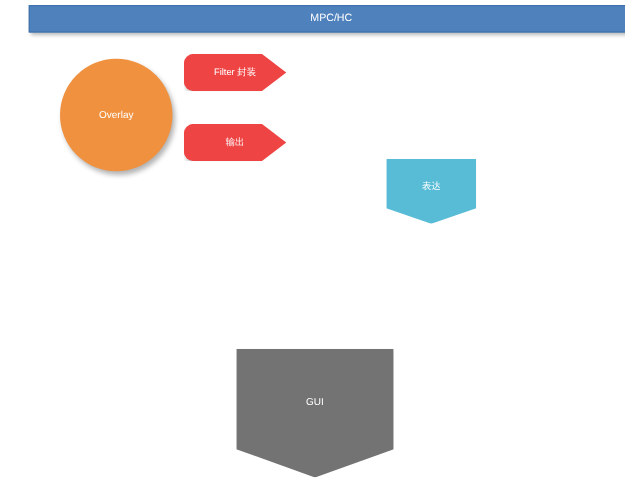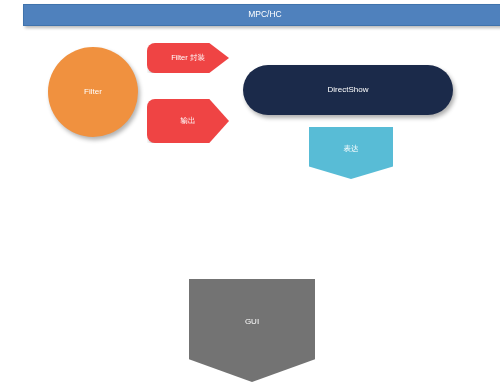--- a/index.html
+++ b/index.html
@@ -76,41 +76,41 @@
     left: 132px;
     top: 43px;
     width: 82px;
     height: 30px;
     border-radius: 8px 0 0 8px;
   }
   .pent-output {
     left: 132px;
     top: 99px;
     width: 82px;
-    height: 44px;
+    height: 30px;
     border-radius: 8px 0 0 8px;
   }
 
   
   .bar-directshow {
     left: 228px;
     top: 65px;
     width: 210px;
     height: 50px;
     background: #1b2a4a;
     border-radius: 25px;
     font-size: 8px;
     box-shadow: 2px 3px 4px rgba(0,0,0,0.32);
   }
 
   
   .pent-down {
     left: 294px;
     top: 127px;
-    width: 84px;
+    width: 72px;
     height: 52px;
     background: #58bcd6;
     -webkit-clip-path: polygon(0% 0%, 100% 0%, 100% 76%, 50% 100%, 0% 76%);
     clip-path: polygon(0% 0%, 100% 0%, 100% 76%, 50% 100%, 0% 76%);
     font-size: 7.5px;
     filter: drop-shadow(2px 3px 2px rgba(0,0,0,0.30));
   }
   .pent-down .label { transform: translateY(-4px); }
 
   
@@ -177,34 +177,31 @@
 </head>
 <body>
 
 <div class="canvas">
 
   <div class="shape banner">
     <span class="label">MPC/HC</span>
   </div>
 
   <div class="shape circle-ffmpeg">
-    <span class="label">Filter</span>
+    <span class="label">Overlay</span>
   </div>
 
   <div class="shape pent-right pent-filter">
     <span class="label">Filter 封装</span>
   </div>
 
   <div class="shape pent-right pent-output">
     <span class="label">输出</span>
   </div>
 
-  <div class="shape bar-directshow">
-    <span class="label">DirectShow</span>
-  </div>
 
   <div class="shape pent-down">
     <span class="label">表达</span>
   </div>
 
 
   <div class="shape pent-gui">
     <span class="label">GUI</span>
   </div>
 

